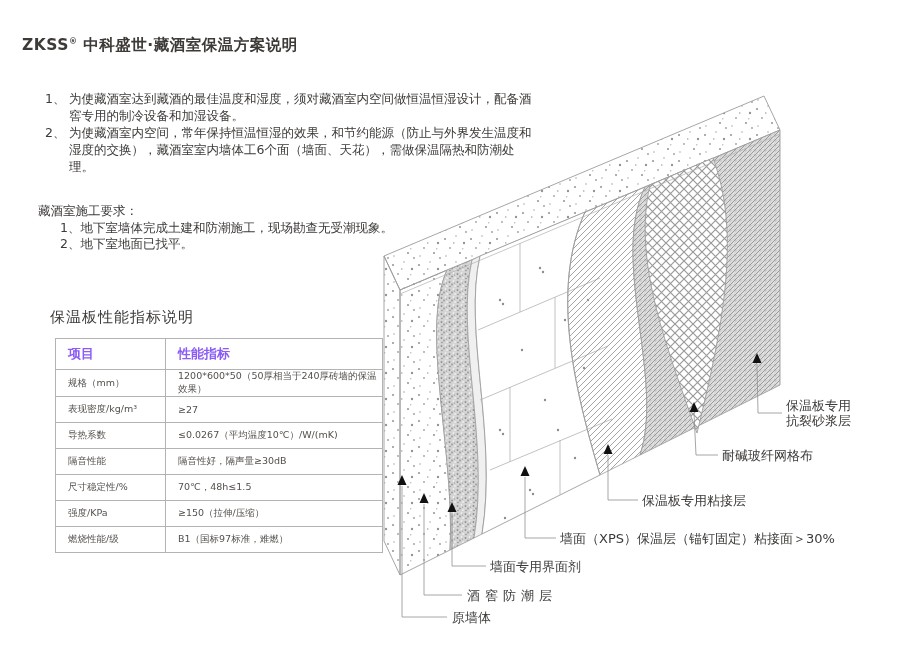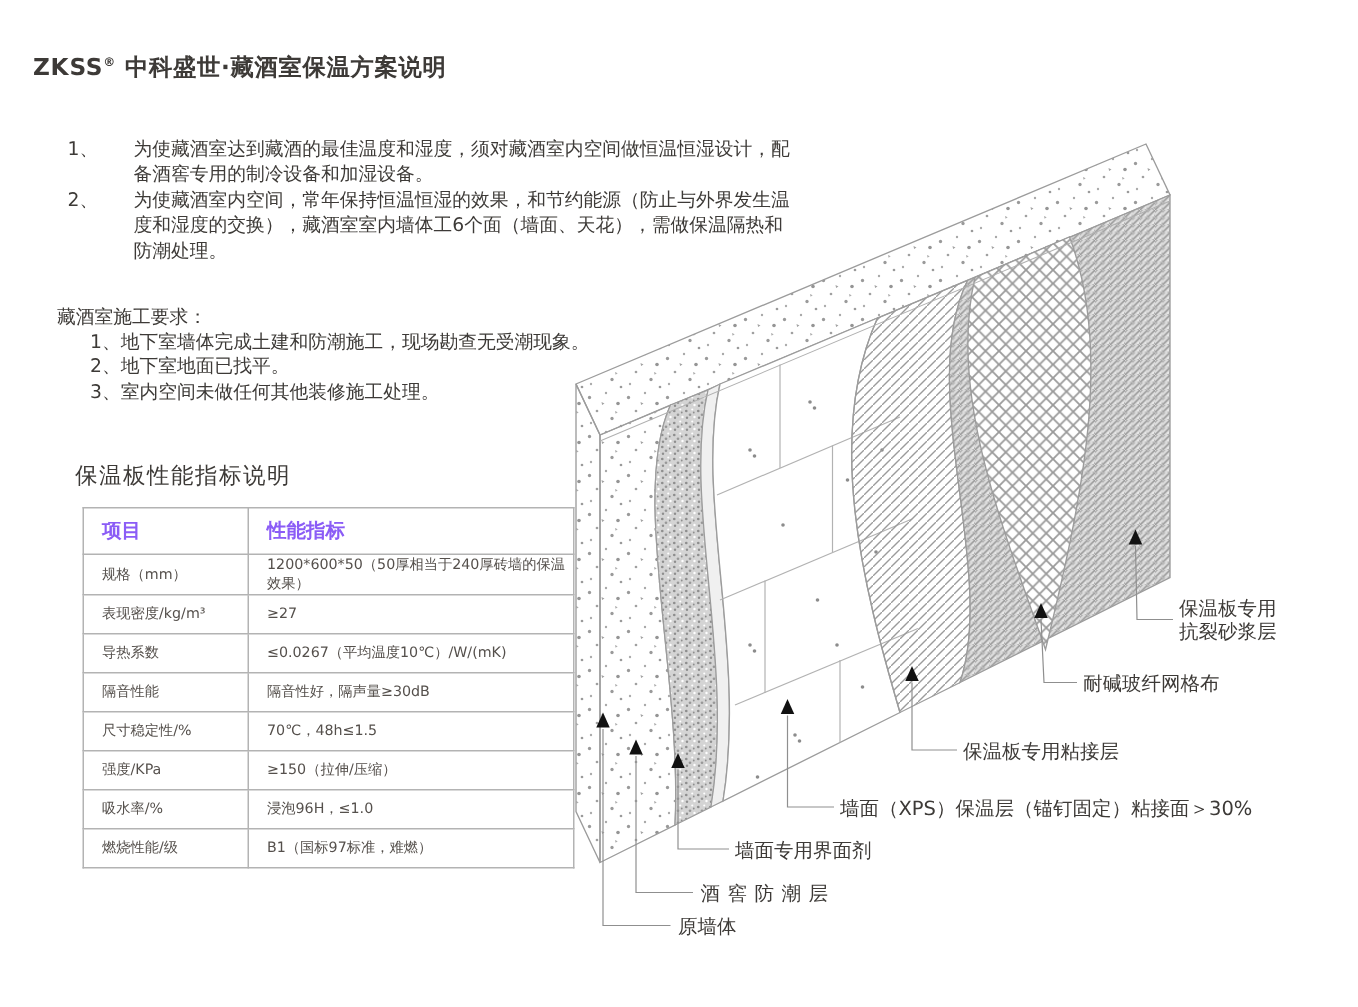--- a/index.html
+++ b/index.html
@@ -5,21 +5,21 @@
   html,body{margin:0;padding:0;background:#ffffff;}
   #canvas{position:relative;width:905px;height:671px;background:#ffffff;overflow:hidden;
           font-family:"DejaVu Sans","Liberation Sans",sans-serif;color:#3d3a37;}
   .abs{position:absolute;}
   
   .doc-title{left:22px;top:35px;font-size:15.5px;font-weight:bold;letter-spacing:.5px;}
   .doc-title sup{font-size:8px;vertical-align:6px;}
   .intro{left:45px;top:90px;width:489px;font-size:12.5px;line-height:17px;}
   .num-item{display:flex;}
   .num-item .num{flex:0 0 24px;}
-  .num-item .txt{flex:1 1 auto;margin-left:20px;}
+  .num-item .txt{flex:1 1 auto;}
   .reqs{left:38px;top:203px;width:480px;font-size:12.5px;line-height:16.5px;}
   .reqs .req-item{padding-left:22px;}
   .tbl-title{left:50px;top:308px;font-size:15px;font-weight:normal;letter-spacing:1px;}
   
   table.spec{left:55px;top:338px;border-collapse:collapse;table-layout:fixed;width:301px;}
   table.spec td{border:1px solid #b3b3b3;padding:0 0 0 12px;vertical-align:middle;
                 font-size:9.5px;color:#55504c;height:25px;}
   table.spec tr.hdr td{font-size:13px;font-weight:bold;color:#8b5cf6;height:30px;}
   table.spec td.c1{width:97px;}
   table.spec td.c2{width:204px;}
@@ -159,21 +159,20 @@
     <div class="num-item">
       <span class="num">2、</span>
       <span class="txt">为使藏酒室内空间，常年保持恒温恒湿的效果，和节约能源（防止与外界发生温度和湿度的交换），藏酒室室内墙体工6个面（墙面、天花），需做保温隔热和防潮处理。</span>
     </div>
   </div>
 
   <div class="abs reqs">
     <div>藏酒室施工要求：</div>
     <div class="req-item">1、地下室墙体完成土建和防潮施工，现场勘查无受潮现象。</div>
     <div class="req-item">2、地下室地面已找平。</div>
-    <div class="req-item">3、室内空间未做任何其他装修施工处理。</div>
   </div>
 
   <div class="abs tbl-title">保温板性能指标说明</div>
 
   <table class="spec abs">
     <tbody>
         <tr class="hdr">
       <td class="c1">项目</td>
       <td class="c2">性能指标</td>
     </tr>
@@ -195,23 +194,19 @@
     </tr>
     <tr>
       <td class="c1">尺寸稳定性/%</td>
       <td class="c2">70℃，48h≤1.5</td>
     </tr>
     <tr>
       <td class="c1">强度/KPa</td>
       <td class="c2">≥150（拉伸/压缩）</td>
     </tr>
     <tr>
-      <td class="c1">吸水率/%</td>
-      <td class="c2">浸泡96H，≤1.0</td>
-    </tr>
-    <tr>
       <td class="c1">燃烧性能/级</td>
       <td class="c2">B1（国标97标准，难燃）</td>
     </tr>
   </tbody>
     </table>
 
 </div>
 
 </body></html>

